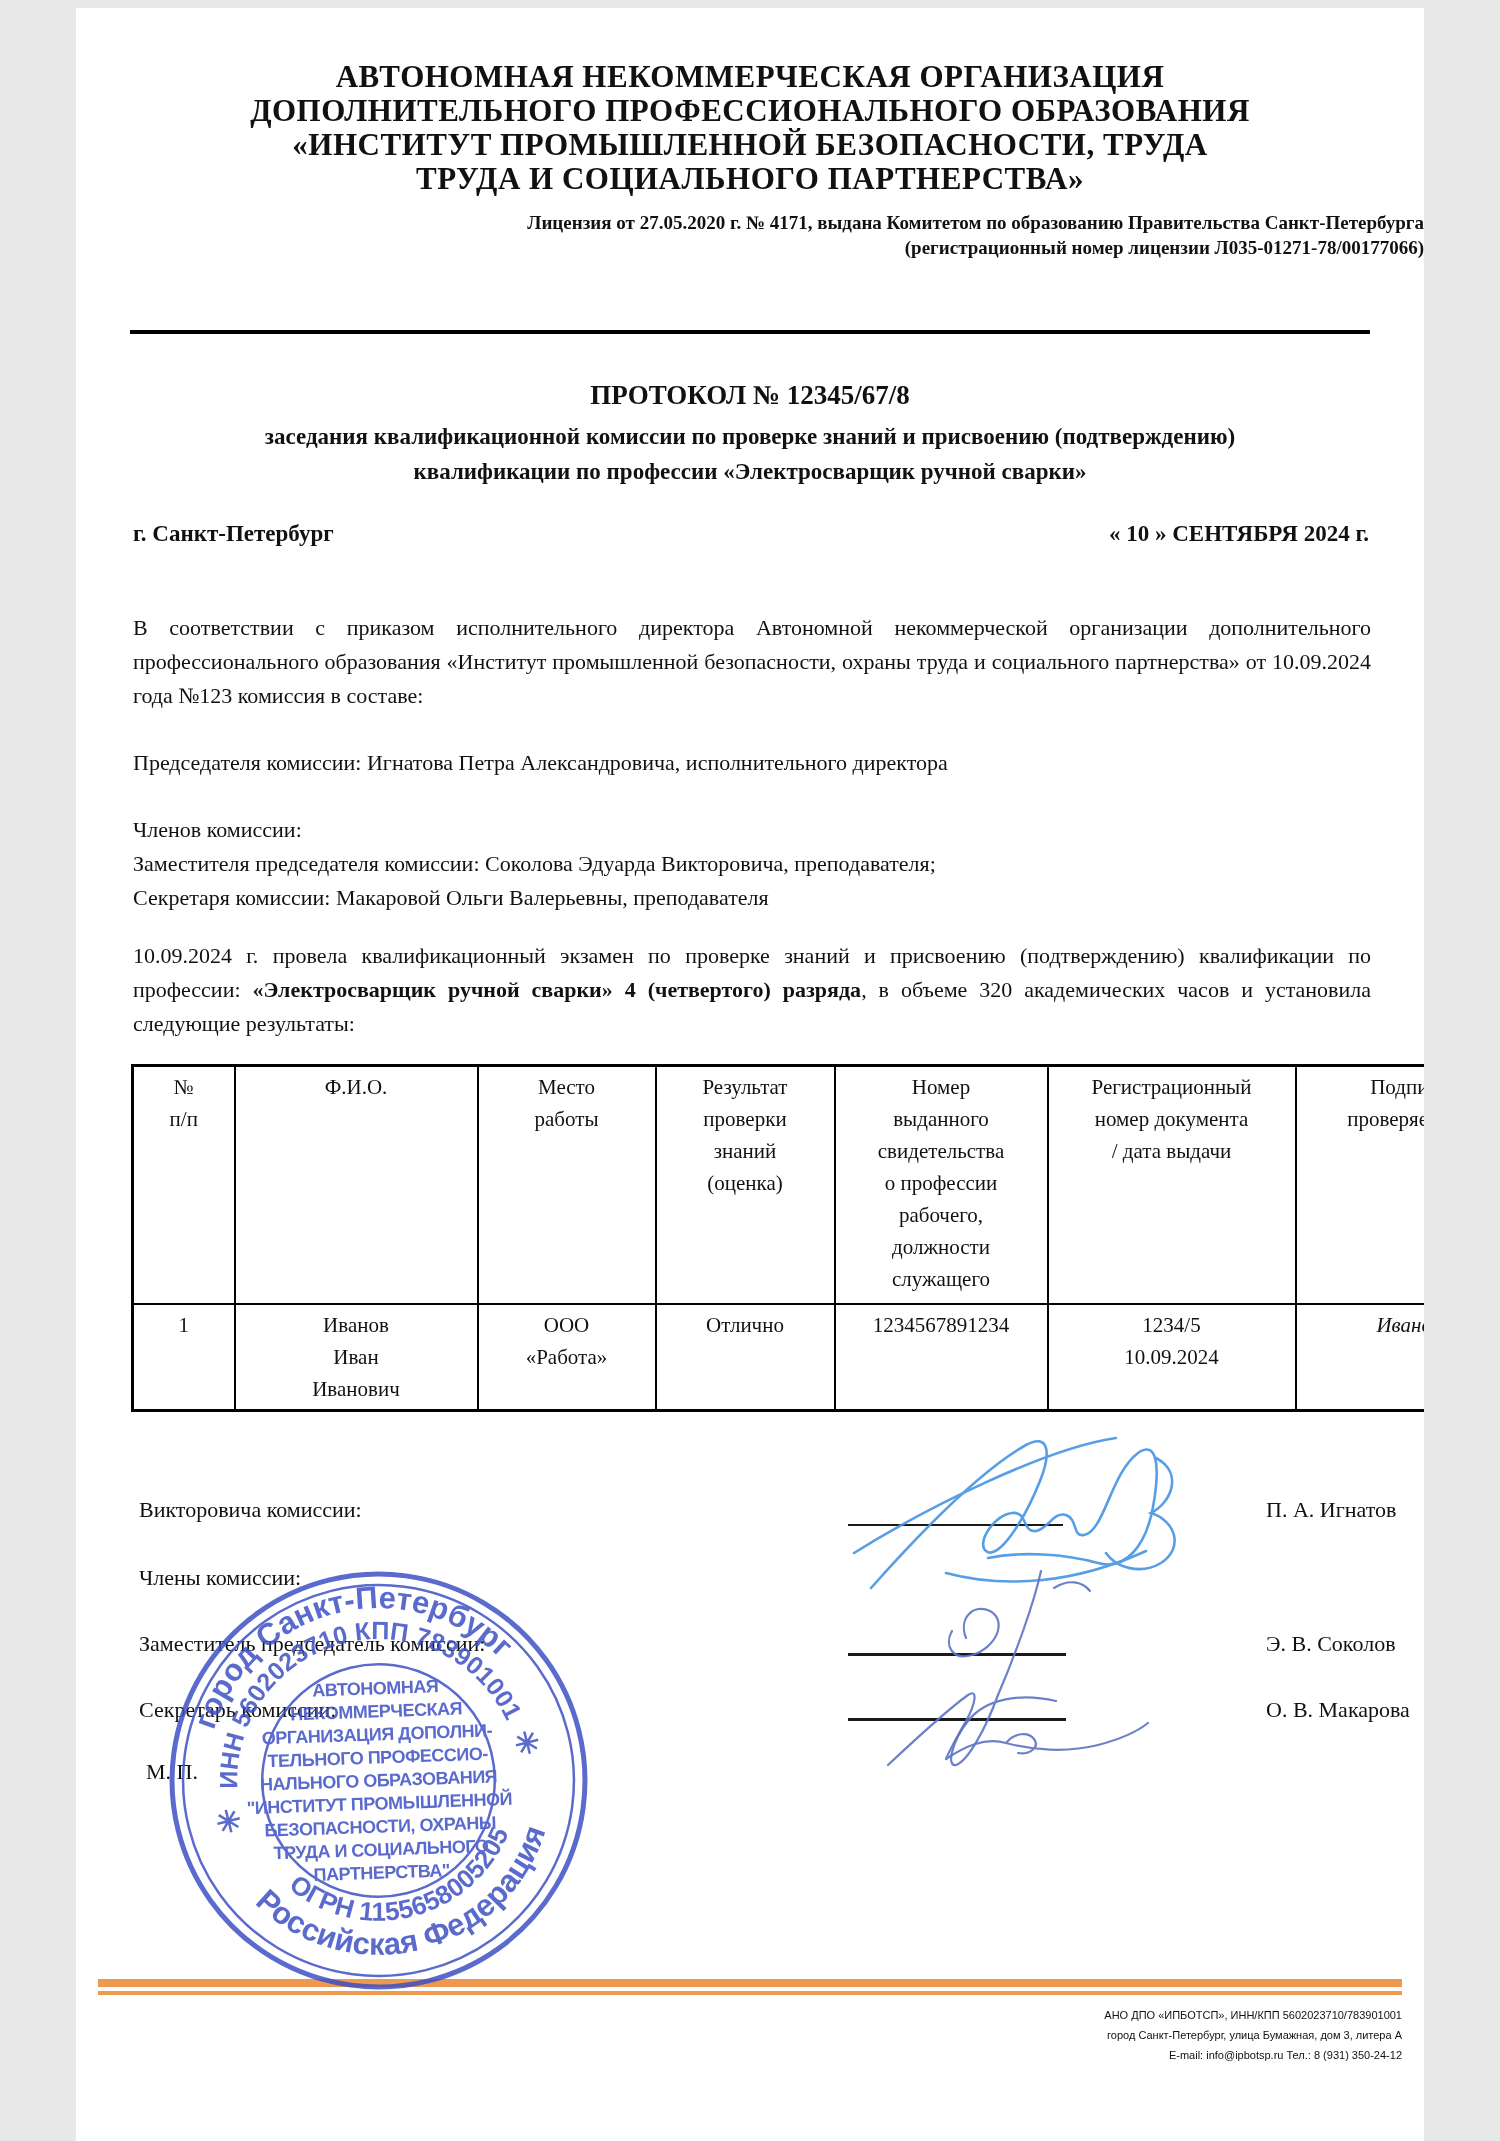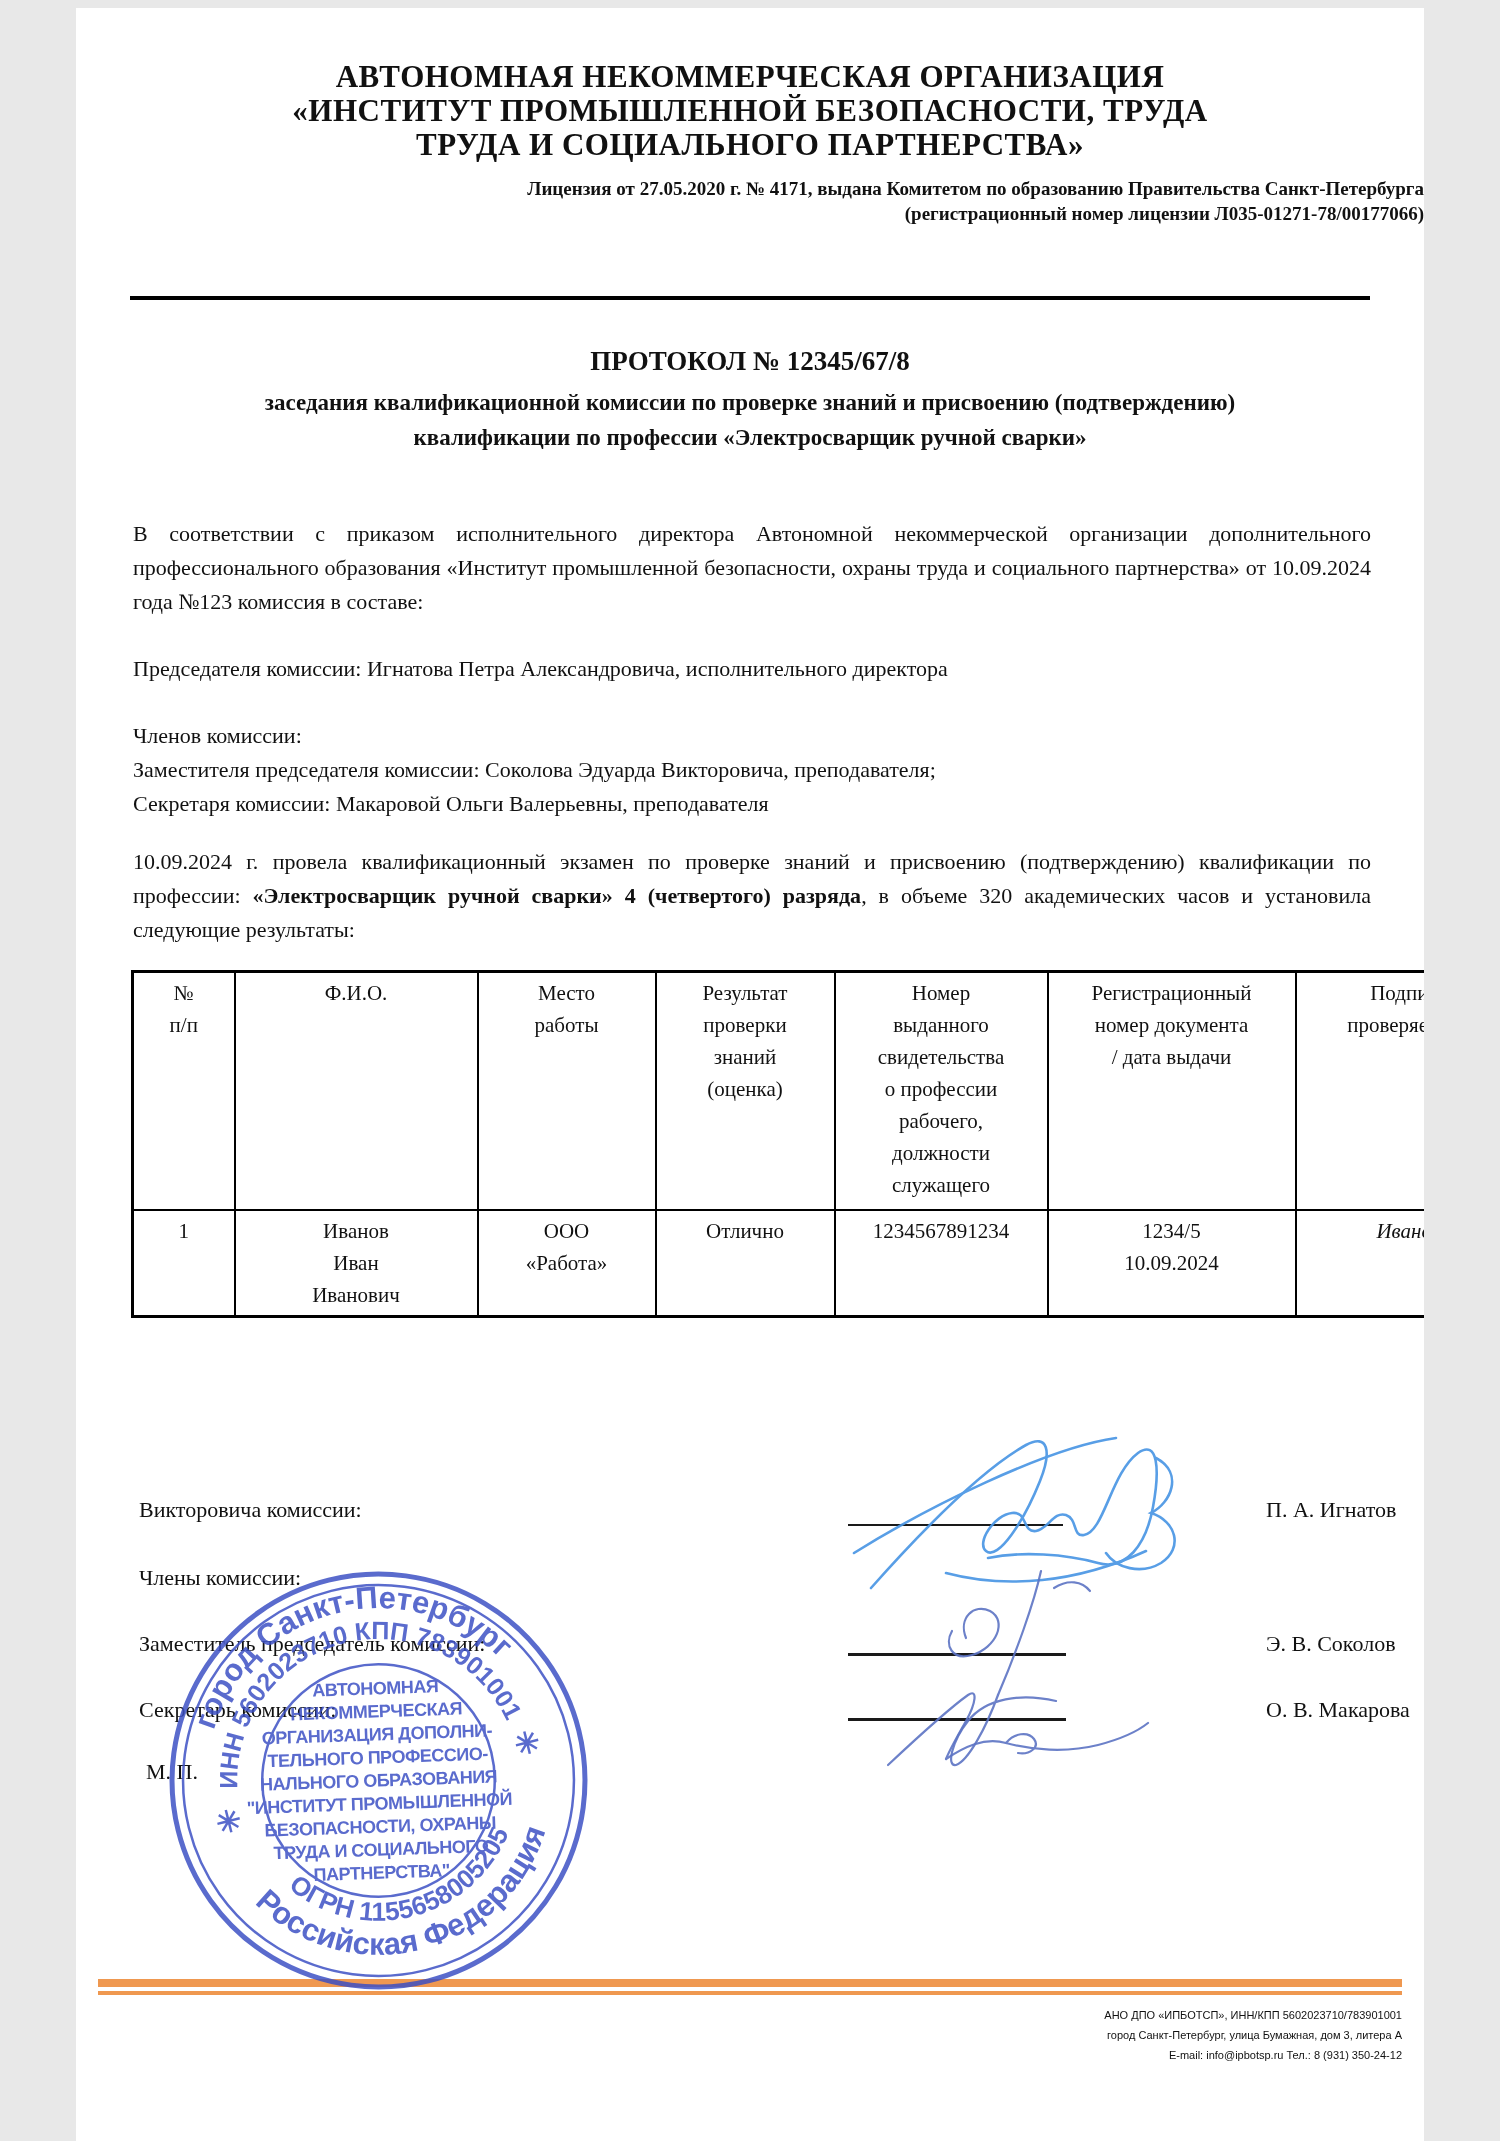--- a/index.html
+++ b/index.html
@@ -109,37 +109,42 @@
     color:#111;
   }
 </style>
 </head>
 <body>
 
 <div class="page">
 
   <div class="org-name">
     <div>АВТОНОМНАЯ НЕКОММЕРЧЕСКАЯ ОРГАНИЗАЦИЯ</div>
+    <div>ДОПОЛНИТЕЛЬНОГО ПРОФЕССИОНАЛЬНОГО ОБРАЗОВАНИЯ</div>
     <div>«ИНСТИТУТ ПРОМЫШЛЕННОЙ БЕЗОПАСНОСТИ, ТРУДА</div>
     <div>ТРУДА И СОЦИАЛЬНОГО ПАРТНЕРСТВА»</div>
   </div>
 
   <div class="license">
     <div>Лицензия от 27.05.2020 г. № 4171, выдана Комитетом по образованию Правительства Санкт-Петербурга</div>
     <div>(регистрационный номер лицензии Л035-01271-78/00177066)</div>
   </div>
 
   <div class="header-rule"></div>
 
   <div class="protocol-title">ПРОТОКОЛ № 12345/67/8</div>
   <div class="subtitle">
     <div>заседания квалификационной комиссии по проверке знаний и присвоению (подтверждению)</div>
     <div>квалификации по профессии «Электросварщик ручной сварки»</div>
   </div>
 
+  <div class="meta-row">
+    <span>г. Санкт-Петербург</span>
+    <span>« 10 » СЕНТЯБРЯ 2024 г.</span>
+  </div>
 
   <p class="para justify mt-para1">В соответствии с приказом исполнительного директора Автономной некоммерческой организации дополнительного профессионального образования «Институт промышленной безопасности, охраны труда и социального партнерства» от 10.09.2024 года №123 комиссия в составе:</p>
 
   <p class="para mt-chairman">Председателя комиссии: Игнатова Петра Александровича, исполнительного директора</p>
 
   <p class="para mt-members">Членов комиссии:</p>
   <p class="para">Заместителя председателя комиссии: Соколова Эдуарда Викторовича, преподавателя;</p>
   <p class="para">Секретаря комиссии: Макаровой Ольги Валерьевны, преподавателя</p>
 
   <p class="para justify mt-para2">

